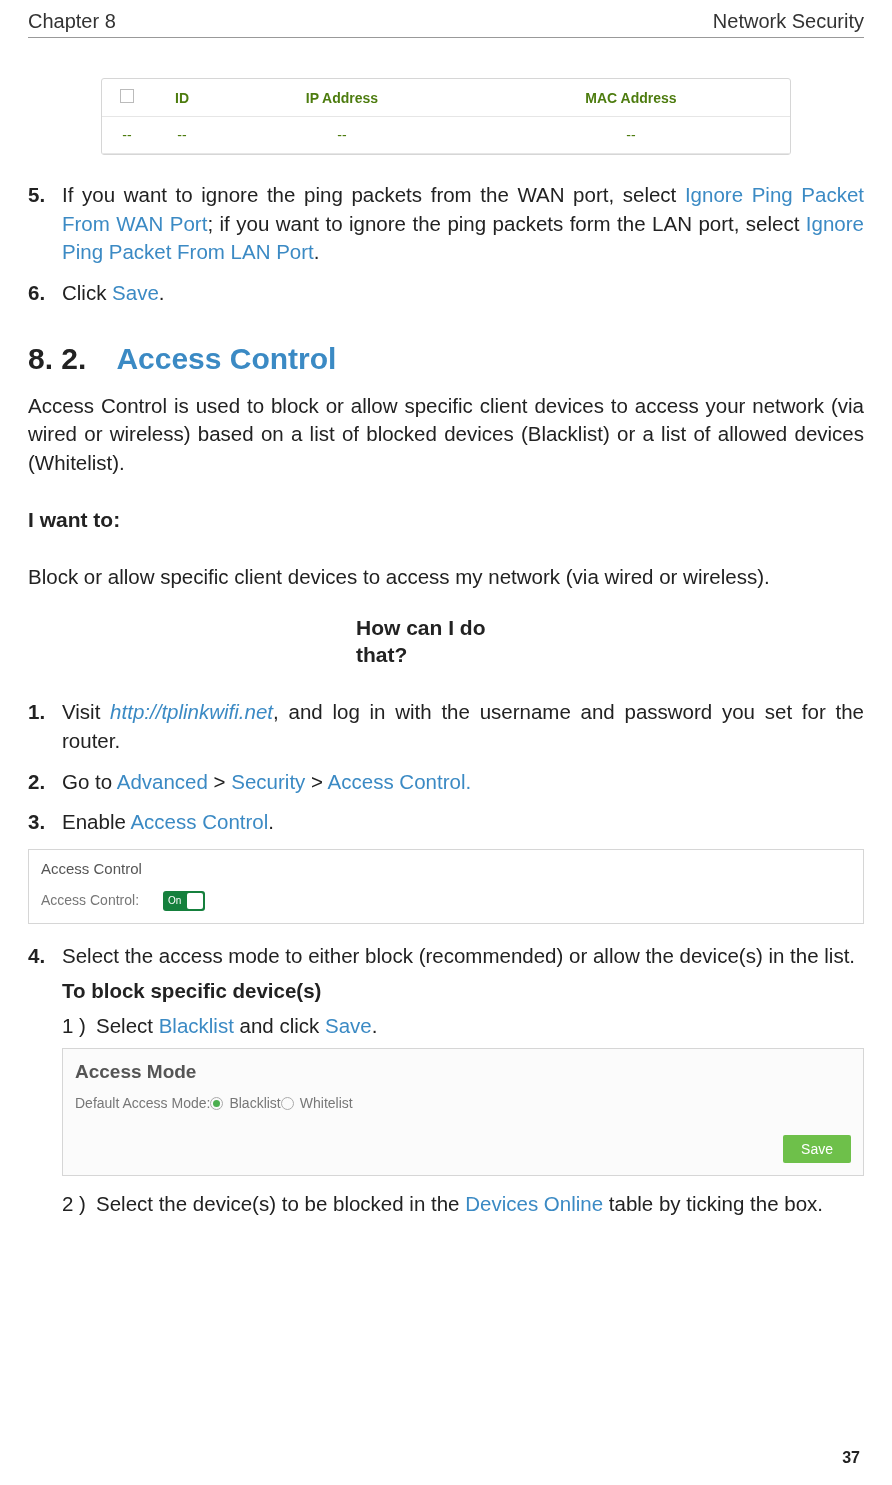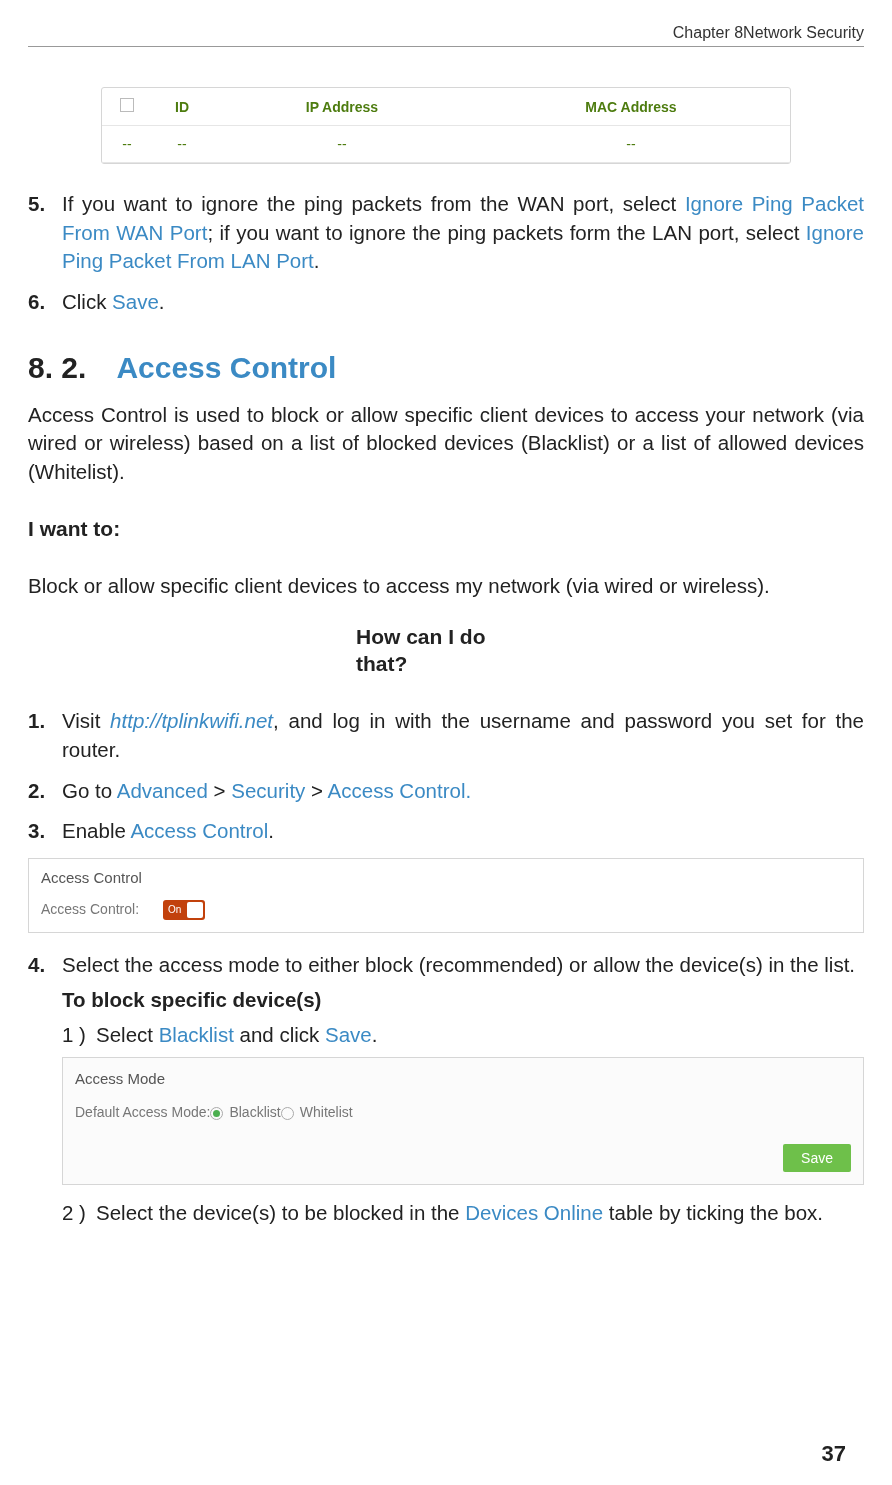--- a/index.html
+++ b/index.html
@@ -11,24 +11,24 @@
     padding: 0;
   }
   .page {
     width: 892px;
     min-height: 1485px;
     position: relative;
     padding: 0 28px 40px 28px;
   }
   .topbar {
     display:flex;
-    justify-content: flex-end;
-    font-size: 16px;
+    justify-content: space-between;
+    font-size: 20px;
     color: #333;
-    padding: 24px 0 4px 0;
+    padding: 10px 0 4px 0;
     border-bottom: 1px solid #999;
     margin-bottom: 40px;
   }
   
   .fig1 {
     width: 690px;
     margin: 0 auto 26px auto;
     border:1px solid #d6d6d6;
     border-radius:3px;
     background:#fff;
@@ -99,21 +99,21 @@
     border:1px solid #d6d6d6;
     background:#fff;
     margin:6px 0 18px 0;
     padding:8px 12px 12px 12px;
     color:#777;
     font-size:14px;
   }
   .fig2-title{color:#555; font-size:15px; margin-bottom:12px;}
   .fig2-row{display:flex; align-items:center; gap:24px;}
   .toggle{
-    width:42px; height:20px; border-radius:3px; background:#c2410c;
+    width:42px; height:20px; border-radius:3px; background:#15803d;
     position:relative; display:inline-block;
   }
   .toggle::after{
     content:""; position:absolute; right:2px; top:2px;
     width:16px; height:16px; background:#fff; border-radius:2px;
   }
   .toggle-label{color:#fff; font-size:10px; position:absolute; left:5px; top:3px;}
 
   .sub-b{font-weight:700; margin:6px 0 6px 0;}
   .sub-list{list-style:none;}
@@ -124,34 +124,34 @@
   .fig3{
     border:1px solid #d6d6d6;
     background:#fbfbfb;
     margin:8px 0 14px 0;
     padding:10px 12px 12px 12px;
     color:#777;
     font-size:14px;
     position:relative;
     height:128px;
   }
-  .fig3-title{color:#555; font-size:15px; margin-bottom:14px;}
+  .fig3-title{color:#555; font-size:19px; margin-bottom:8px;font-weight:bold;}
   .radio-row{display:flex; align-items:center; }
   .radio{display:flex; align-items:center; gap:6px;}
   .rdot{width:13px;height:13px;border-radius:50%;border:1px solid #aaa; display:inline-block; position:relative;}
   .rdot.sel::after{content:"";position:absolute; left:2px; top:2px; width:7px;height:7px;border-radius:50%; background:#4caf50;}
   .save-btn{
     position:absolute; right:12px; bottom:12px;
     background:#6ec04a; color:#fff; border:none;
     padding:6px 18px; font-size:14px; border-radius:2px;
   }
 
   .pagenum{
-    position:absolute; bottom:18px; right:46px;
-    font-size:22px; font-weight:700;
+    position:absolute; bottom:18px; right:32px;
+    font-size:16px; font-weight:700;
   }
 </style>
 </head>
 <body>
 <div class="page">
 
 <div class="topbar">
   <span>Chapter 8</span>
   <span>Network Security</span>
 </div>

